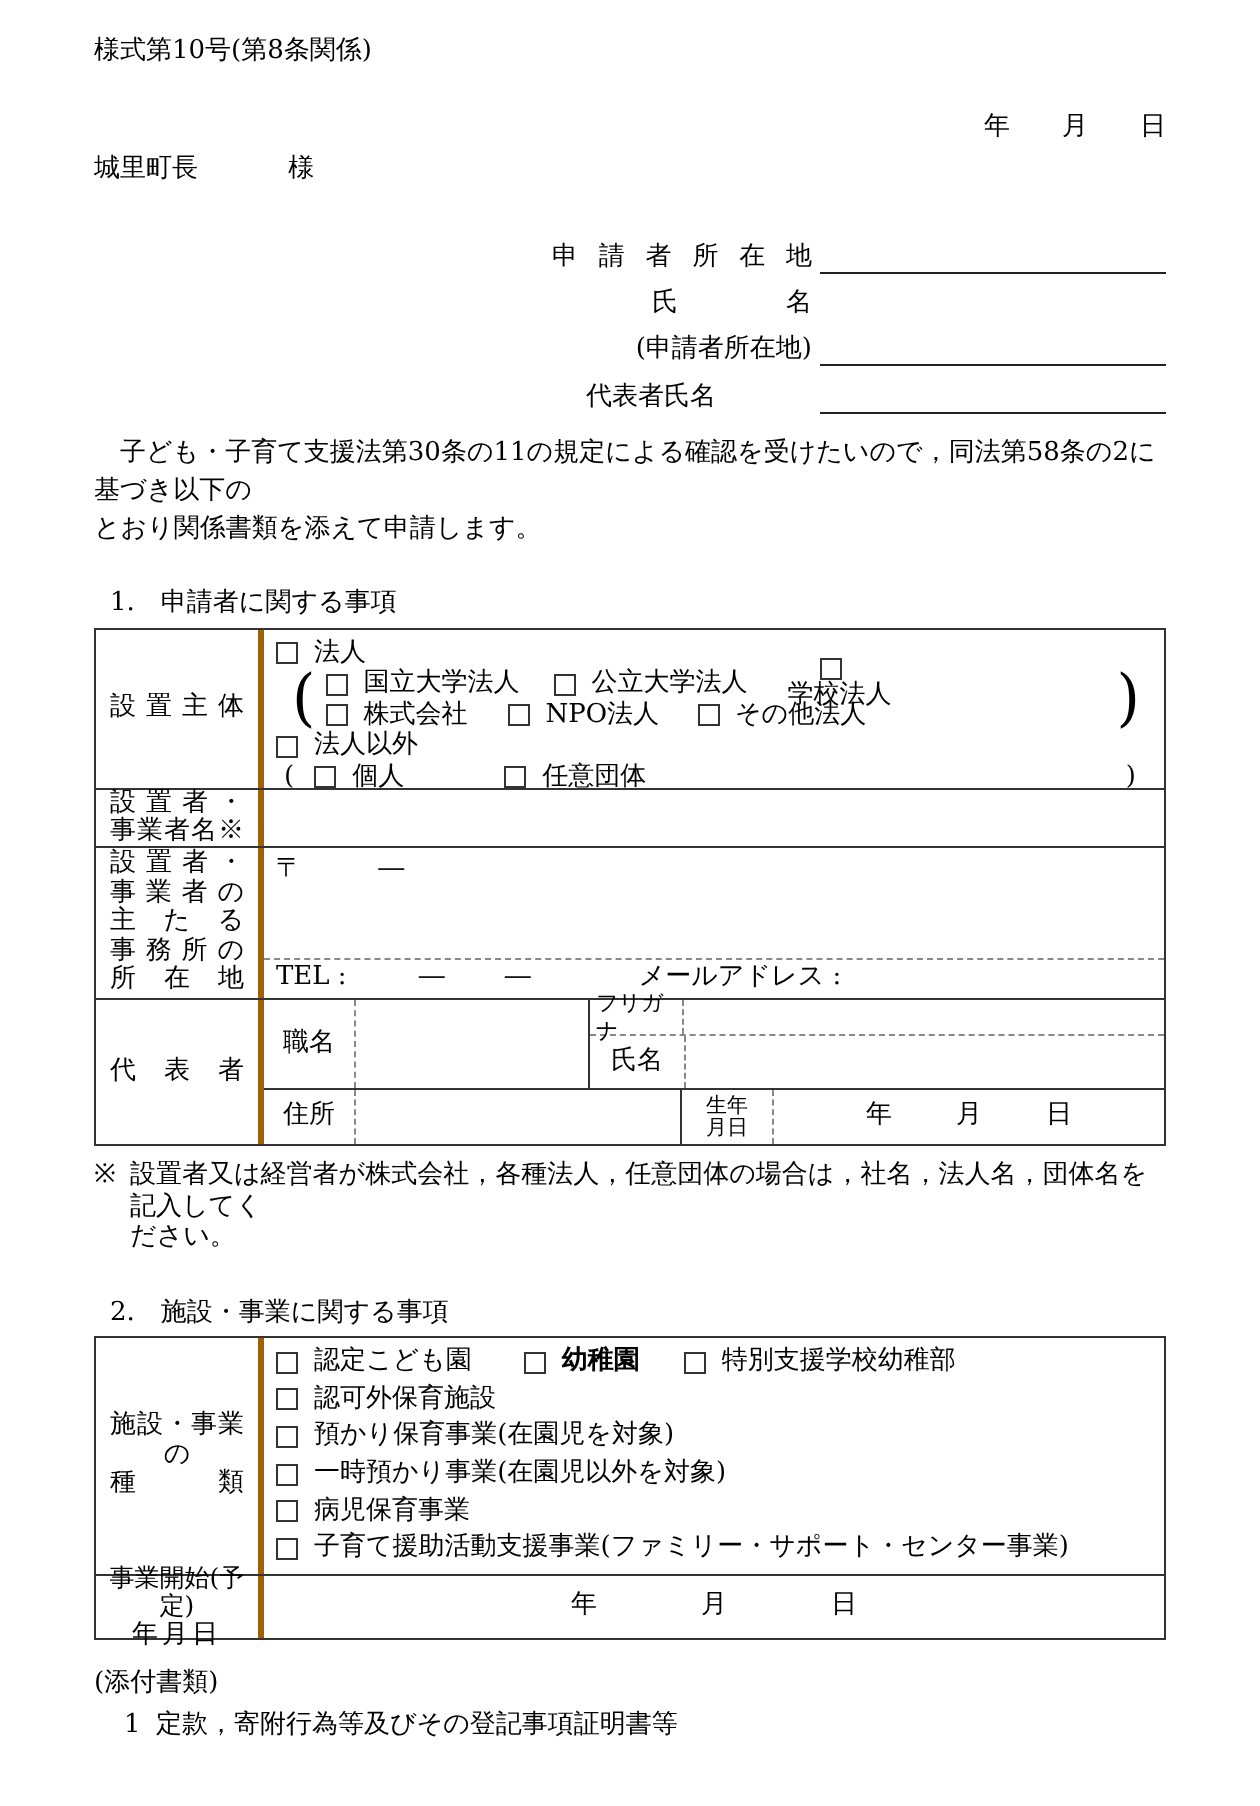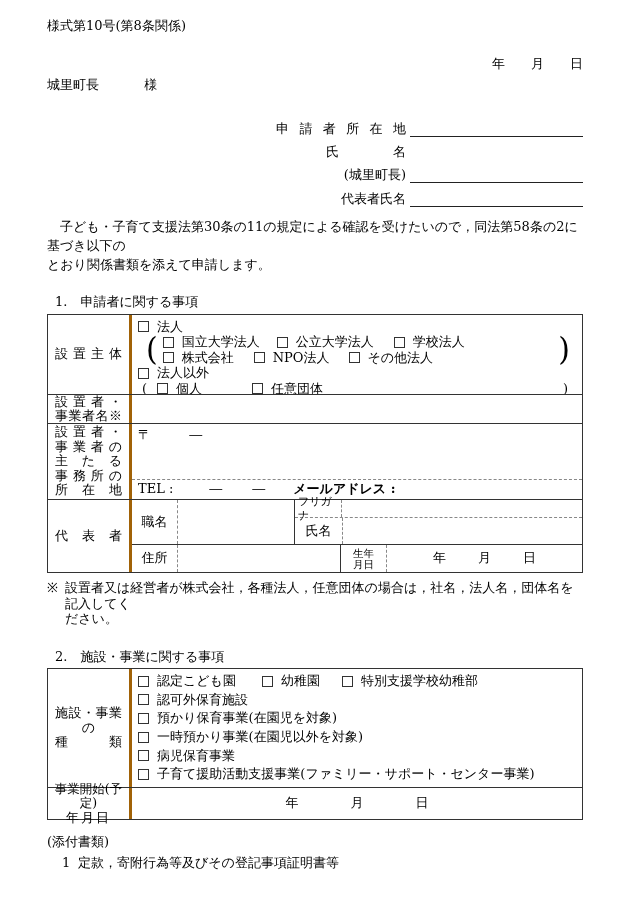--- a/index.html
+++ b/index.html
@@ -96,24 +96,24 @@
   <div class="app-block">
     <div class="app-row">
       <span class="app-label w130 lbl-just">申請者所在地</span>
       <span class="fline"></span>
     </div>
     <div class="app-row">
       <span class="app-label w80 lbl-just">氏名</span>
       <span class="fline ghost"></span>
     </div>
     <div class="app-row">
-      <span class="app-label">(城里町長)</span>
+      <span class="app-label">(申請者所在地)</span>
       <span class="fline"></span>
     </div>
-    <div class="app-row" style="margin-top:2px;">
+    <div class="app-row" style="margin-top:2px;gap:48px;">
       <span class="app-label">代表者氏名</span>
       <span class="fline"></span>
     </div>
   </div>
 
   <div class="intro">
     <div>　子ども・子育て支援法第30条の11の規定による確認を受けたいので，同法第58条の2に基づき以下の</div>
     <div>とおり関係書類を添えて申請します。</div>
   </div>
 
@@ -135,21 +135,21 @@
           <div class="brkt-inner">
             <div class="cline">
               <span class="item">
                   <span class="cb"></span>
                   <span>国立大学法人</span>
                 </span>
               <span class="item" style="margin-left:17px;">
                   <span class="cb"></span>
                   <span>公立大学法人</span>
                 </span>
-              <span class="item" style="margin-left:20px;">
+              <span class="item" style="margin-left:20px;flex-direction:column;">
                   <span class="cb"></span>
                   <span>学校法人</span>
                 </span>
             </div>
             <div class="cline">
               <span class="item">
                   <span class="cb"></span>
                   <span>株式会社</span>
                 </span>
               <span class="item" style="margin-left:20px;">
@@ -201,21 +201,21 @@
       </div>
       <div class="ccol office-c">
         <div class="postal">
           <span>〒</span>
           <span style="margin-left:34px;">―</span>
         </div>
         <div class="telrow">
           <span>TEL :</span>
           <span style="margin-left:36px;">―</span>
           <span style="margin-left:30px;">―</span>
-          <span style="margin-left:28px;font-weight:bold;">メールアドレス :</span>
+          <span style="margin-left:54px;">メールアドレス :</span>
         </div>
       </div>
     </div>
 
     <div class="trow">
       <div class="lcol">
         <div class="lbl-just">代表者</div>
       </div>
       <div class="ccol rep-c">
         <div class="repA">
@@ -269,21 +269,21 @@
         <div class="lbl-just">施設・事業</div>
         <div class="ctr">の</div>
         <div class="lbl-just">種類</div>
       </div>
       <div class="ccol h-types">
         <div class="tline">
           <span class="item">
               <span class="cb"></span>
               <span>認定こども園</span>
             </span>
-          <span class="item" style="margin-left:26px;">
+          <span class="item" style="margin-left:26px;font-weight:bold;">
               <span class="cb"></span>
               <span>幼稚園</span>
             </span>
           <span class="item" style="margin-left:22px;">
               <span class="cb"></span>
               <span>特別支援学校幼稚部</span>
             </span>
         </div>
         <div class="tline">
           <span class="item">

